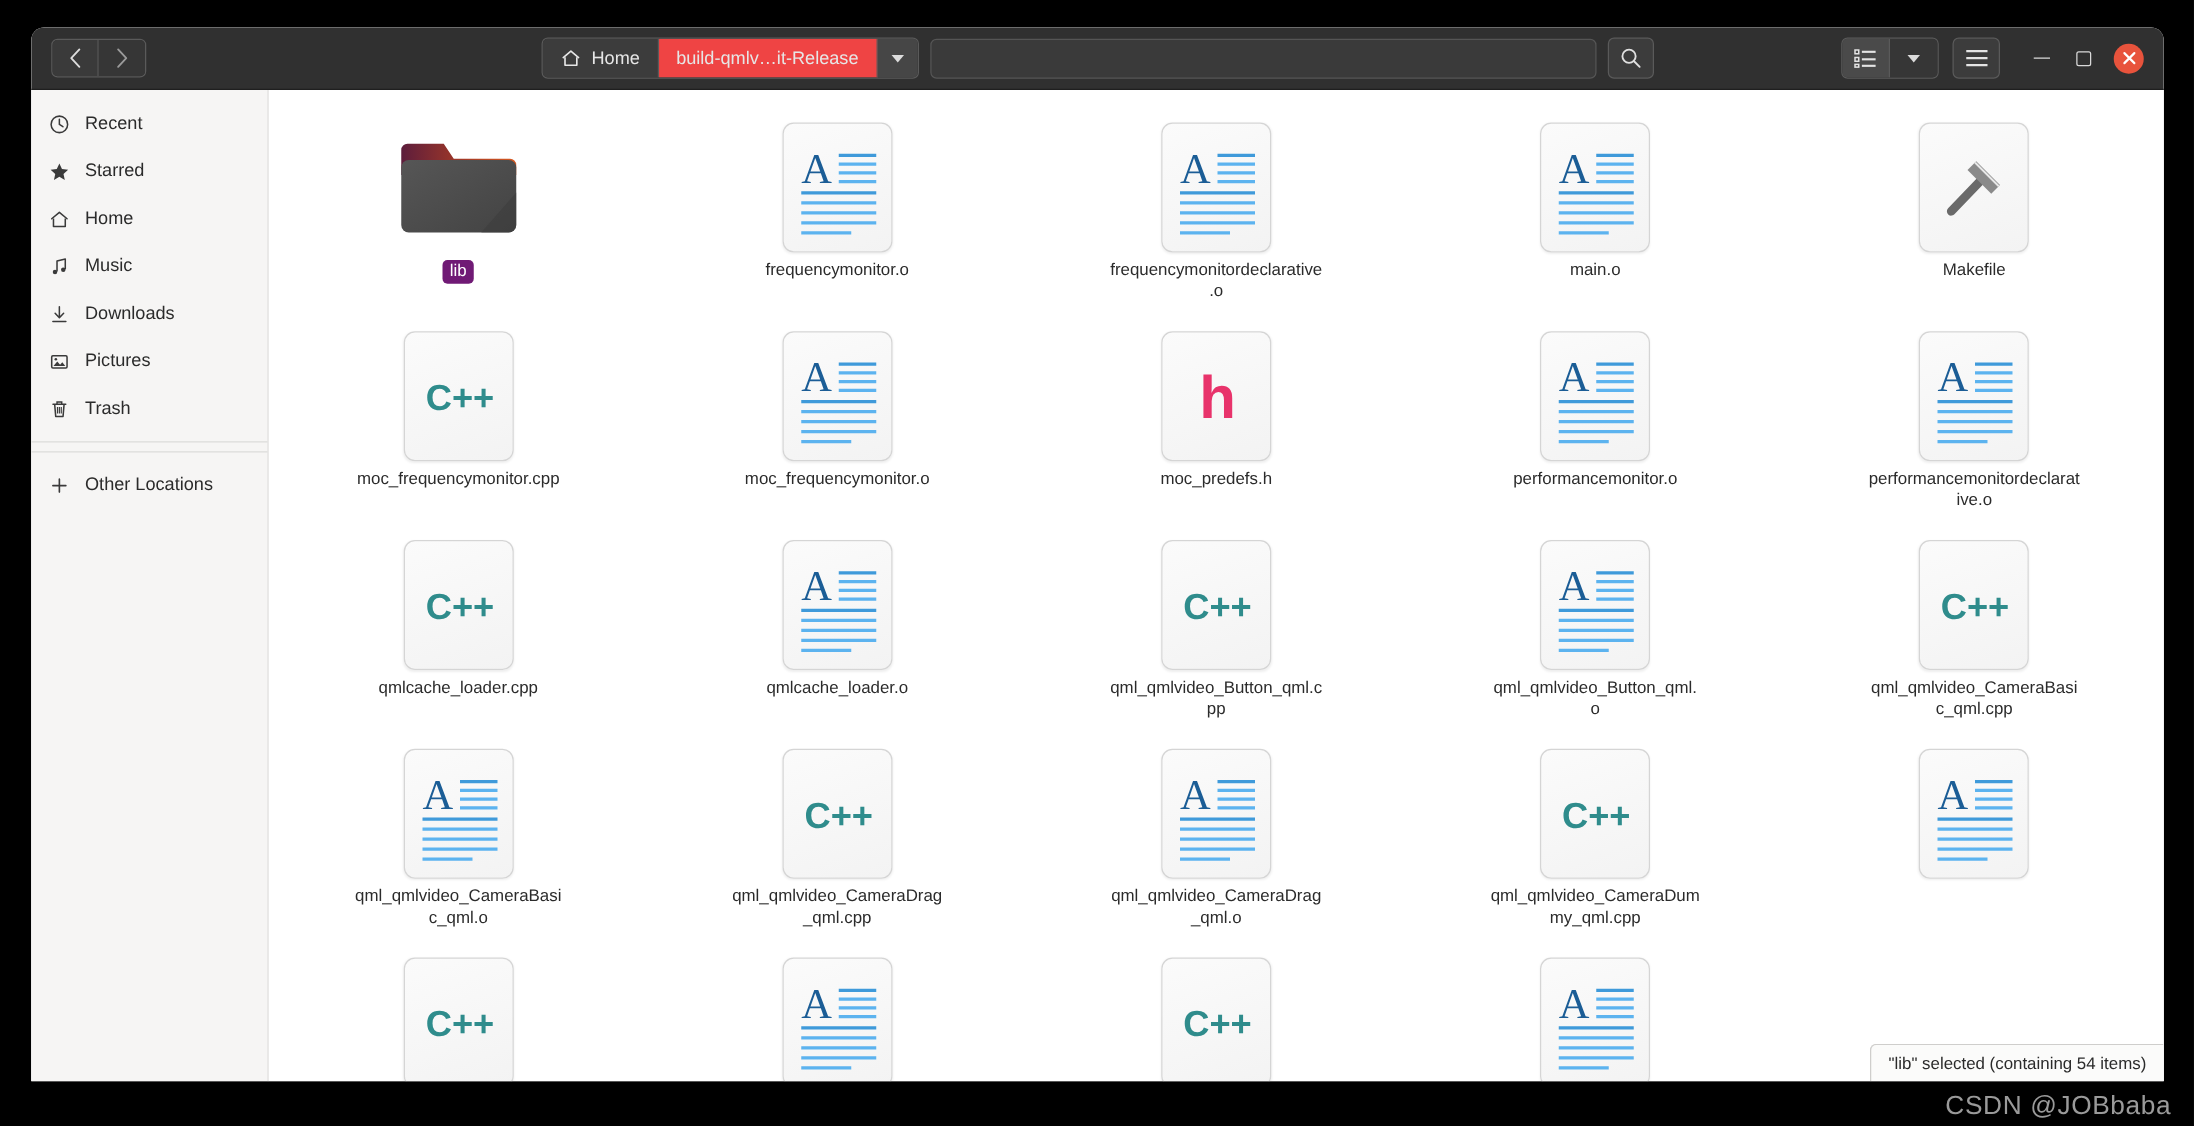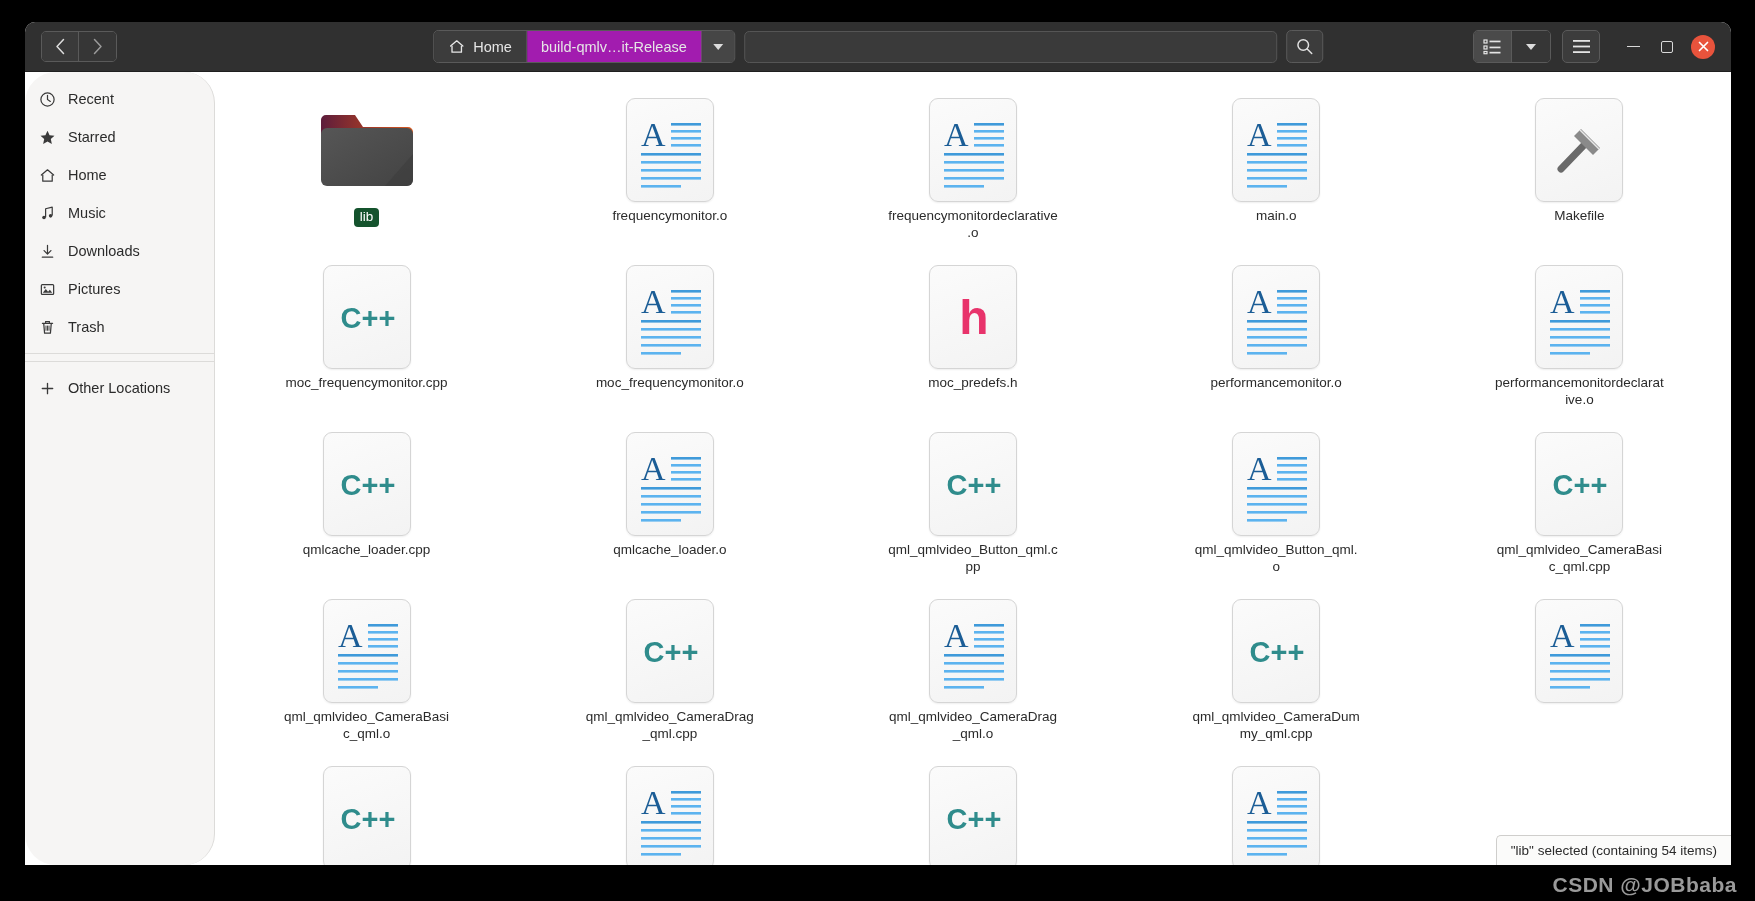--- a/index.html
+++ b/index.html
@@ -74,21 +74,21 @@
   .pathbtn {
     background: #3c3c3c;
     color: #e6e6e6;
     font-size: 14.5px;
     display: flex; align-items: center;
     gap: 8px;
     padding: 0 14px;
     border-right: 1px solid #5a5a5a;
     white-space: nowrap;
   }
-  .pathbtn.current { background: #a21caf; }
+  .pathbtn.current { background: #ef4444; }
   .pathbtn.dropdown-arrow {
     padding: 0 11px;
     border-right: none;
     background: #464646;
   }
   .homeicon { width: 17px; height: 17px; display:block; }
   .caret {
     width: 0; height: 0;
     border-left: 5px solid transparent;
     border-right: 5px solid transparent;
@@ -163,21 +163,20 @@
     background: #fff;
   }
 
   
   .sidebar {
     width: 190px;
     background: #f6f5f4;
     border-right: 1px solid #dcdbd9;
     padding-top: 8px;
     flex: none;
-    border-radius: 31px;
   }
   .side-item {
     display: flex;
     align-items: center;
     gap: 12px;
     height: 38px;
     padding: 0 14px;
     font-size: 14.5px;
     color: #2b2b2b;
     white-space: nowrap;
@@ -217,21 +216,21 @@
   .caption {
     margin-top: 6px;
     font-size: 13.5px;
     line-height: 1.25;
     color: #2b2b2b;
     text-align: center;
     max-width: 170px;
     word-break: break-word;
   }
   .caption.selected {
-    background: #14532d;
+    background: #701a75;
     color: #fff;
     border-radius: 4px;
     padding: 1px 6px;
   }
 
   
   .doccard {
     width: 88px; height: 104px;
     background: linear-gradient(160deg,#fbfbfb 0%, #f3f3f3 100%);
     border: 1px solid #d5d5d5;
@@ -256,21 +255,21 @@
     color: #2b2b2b;
     white-space: nowrap;
   }
 
   
   .watermark {
     position: absolute;
     right: 18px;
     bottom: 4px;
     font-size: 21px;
-    font-weight: bold;
+    font-weight: normal;
     color: #9a9a9a;
     letter-spacing: .5px;
   }
 </style>
 </head>
 <body>
 
 <div id="root">
   <div class="window">
 

